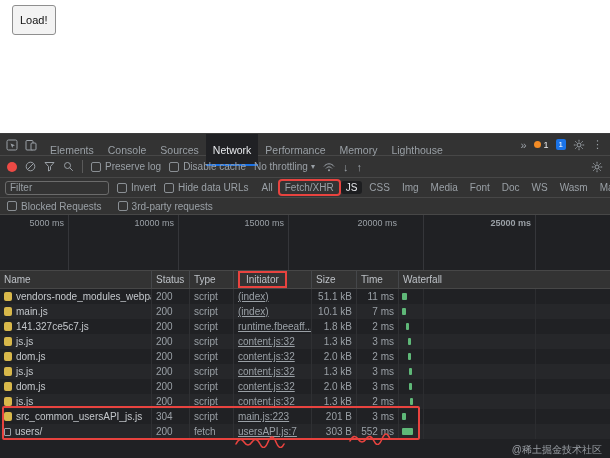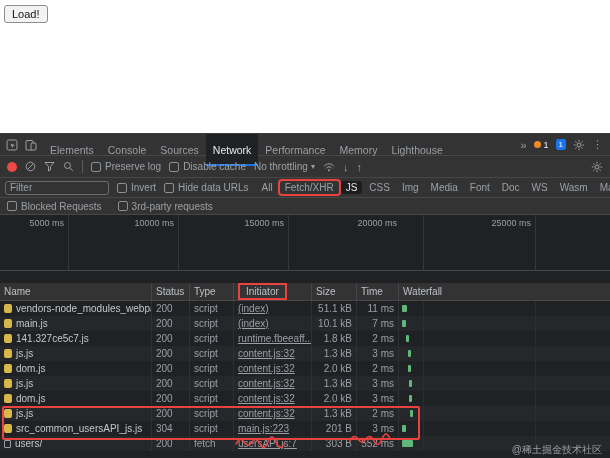--- a/index.html
+++ b/index.html
@@ -4,22 +4,22 @@
 <style>
   * { box-sizing: border-box; margin: 0; padding: 0; }
   html,body { width:610px; height:458px; }
   body {
     font-family: "Liberation Sans", sans-serif;
     background:#ffffff;
     position:relative;
     overflow:hidden;
   }
   .load-btn{
-    position:absolute; top:5px; left:4px;
-    font-size:11px; padding:2px 7px;
+    position:absolute; top:5px; left:12px;
+    font-size:11px; padding:8px 7px;
     background:#f3f3f3; color:#111;
     border:1px solid #8f8f8f; border-radius:3px;
     font-family:"Liberation Sans",sans-serif;
   }
   
   .devtools{
     position:absolute; left:0; top:133px; width:610px; height:325px;
     background:#202124; color:#9aa0a6; font-size:10px;
     border-top:1px solid #3c3c3c; overflow:hidden;
   }
@@ -89,21 +89,21 @@
   .ov-line{ position:absolute; top:0; bottom:0; width:1px; background:#35363a; }
   .ov-label{
     position:absolute; top:3px; font-size:9px; color:#9aa0a6;
     transform:translateX(-100%); padding-right:4px; white-space:nowrap;
   }
 
   .table{ position:relative; }
   .thead{
     display:grid; grid-template-columns:152px 38px 44px 78px 45px 42px 1fr;
     height:18px; background:#333333; border-bottom:1px solid #474747;
-    align-items:center; color:#bdc1c6;margin-top:12px;
+    align-items:center; color:#bdc1c6;
   }
   .th{ height:100%; display:flex; align-items:center; padding:0 4px; border-right:1px solid #45474a; overflow:hidden; white-space:nowrap; }
   .th:last-child{ border-right:none; }
   .th-annot{ outline:2px solid #e8433f; padding:1px 6px; margin-left:2px; }
 
   .tbody{ position:relative; }
   .row{
     display:grid; grid-template-columns:152px 38px 44px 78px 45px 42px 1fr;
     height:15px; align-items:center; color:#9aa0a6;
   }
@@ -293,21 +293,21 @@
     <div class="overview">
         <div class="ov-line" style="left: 68px;"></div>
         <div class="ov-label" style="left: 68px;">5000 ms</div>
         <div class="ov-line" style="left: 178px;"></div>
         <div class="ov-label" style="left: 178px;">10000 ms</div>
         <div class="ov-line" style="left: 288px;"></div>
         <div class="ov-label" style="left: 288px;">15000 ms</div>
         <div class="ov-line" style="left: 423px;"></div>
         <div class="ov-label" style="left: 401px;">20000 ms</div>
         <div class="ov-line" style="left: 535px;"></div>
-        <div class="ov-label" style="left: 535px;">25000 ms</div>
+        <div class="ov-label" style="left: 535px; font-weight: bold;">25000 ms</div>
       </div>
 
     <div class="table">
       <div class="thead">
           <div class="th">
             <span>Name</span>
           </div>
           <div class="th">
             <span>Status</span>
           </div>

